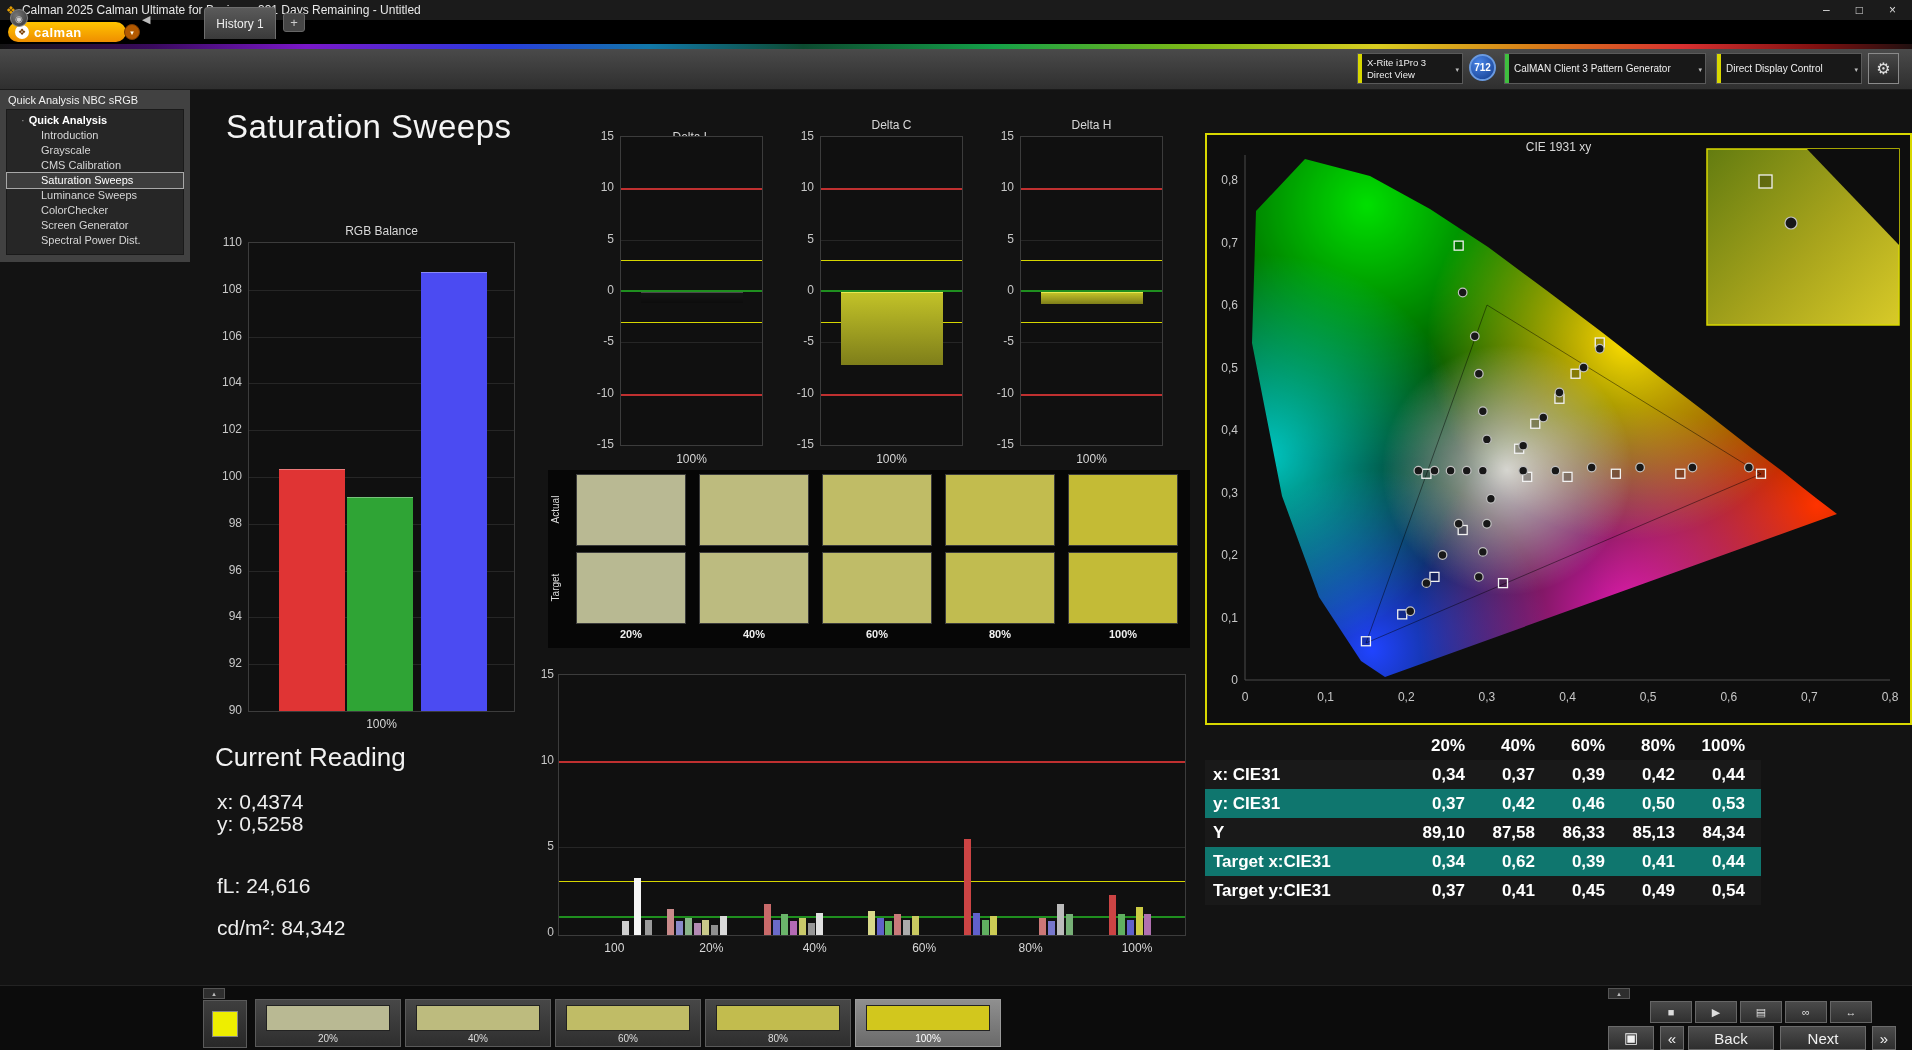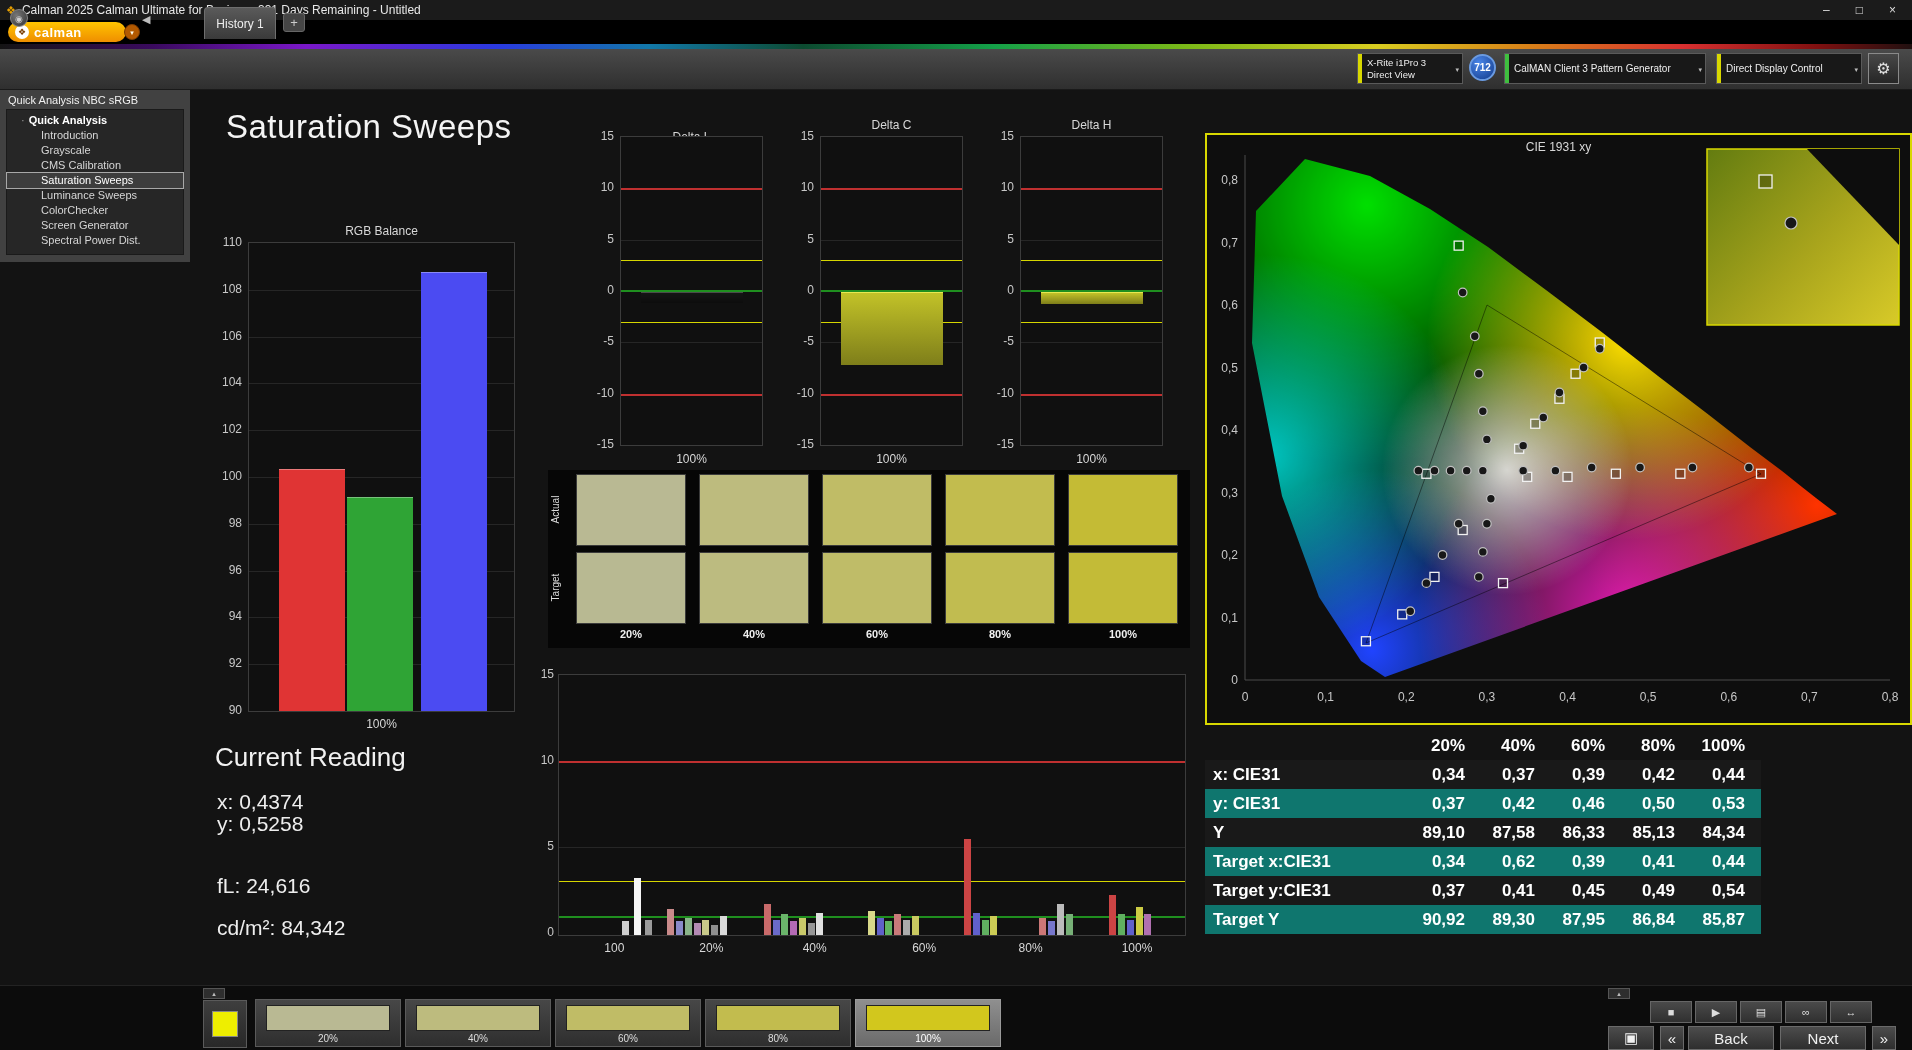--- a/index.html
+++ b/index.html
@@ -412,28 +412,20 @@
         <div class="val">0,44</div>
       </div>
       <div class="trow dark">
         <div class="lbl">Target y:CIE31</div>
         <div class="val">0,37</div>
         <div class="val">0,41</div>
         <div class="val">0,45</div>
         <div class="val">0,49</div>
         <div class="val">0,54</div>
       </div>
-      <div class="trow alt">
-        <div class="lbl">Target Y</div>
-        <div class="val">90,92</div>
-        <div class="val">89,30</div>
-        <div class="val">87,95</div>
-        <div class="val">86,84</div>
-        <div class="val">85,87</div>
-      </div>
     </div>
 
   <div class="bottombar">
     <div class="upbtn" style="left:203px;">▴</div>
     <div class="swatchbtn">
       <div class="swatch" style="background: rgb(238, 238, 0);"></div>
     </div>
     <div class="upbtn" style="left:1608px;">▴</div>
     <div class="sbtn" style="left:1650px;">
         <span>■</span>

